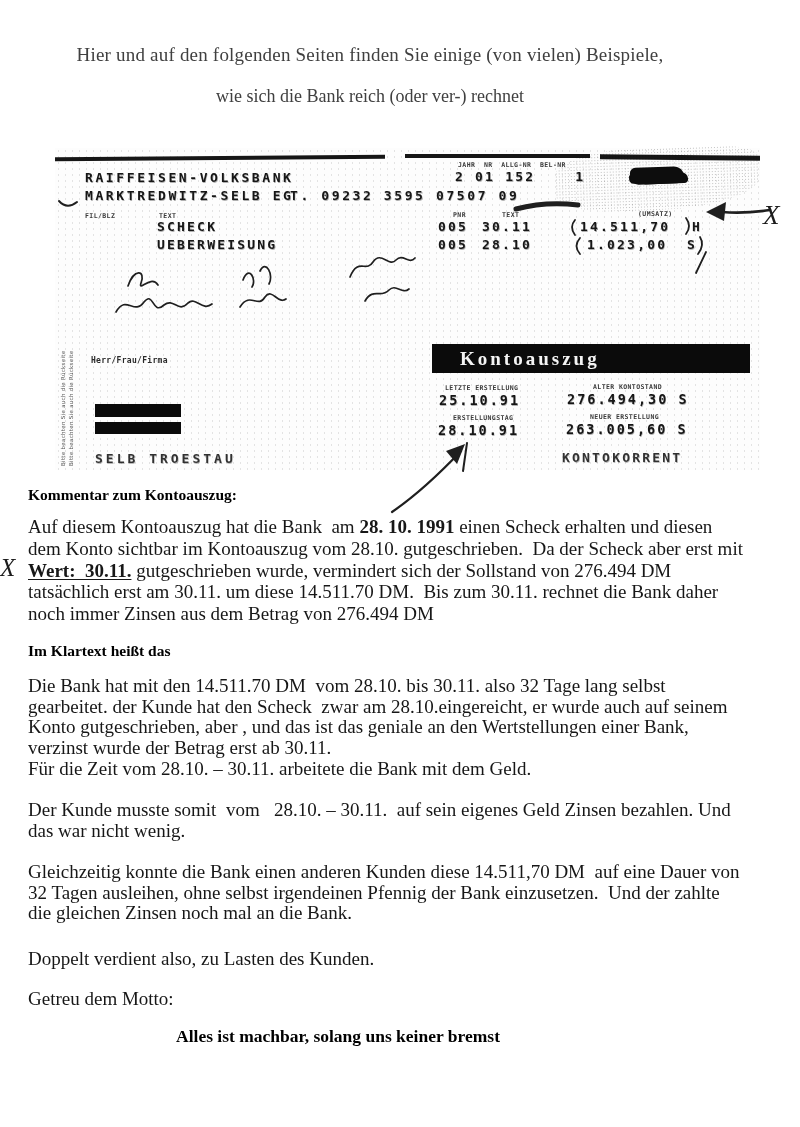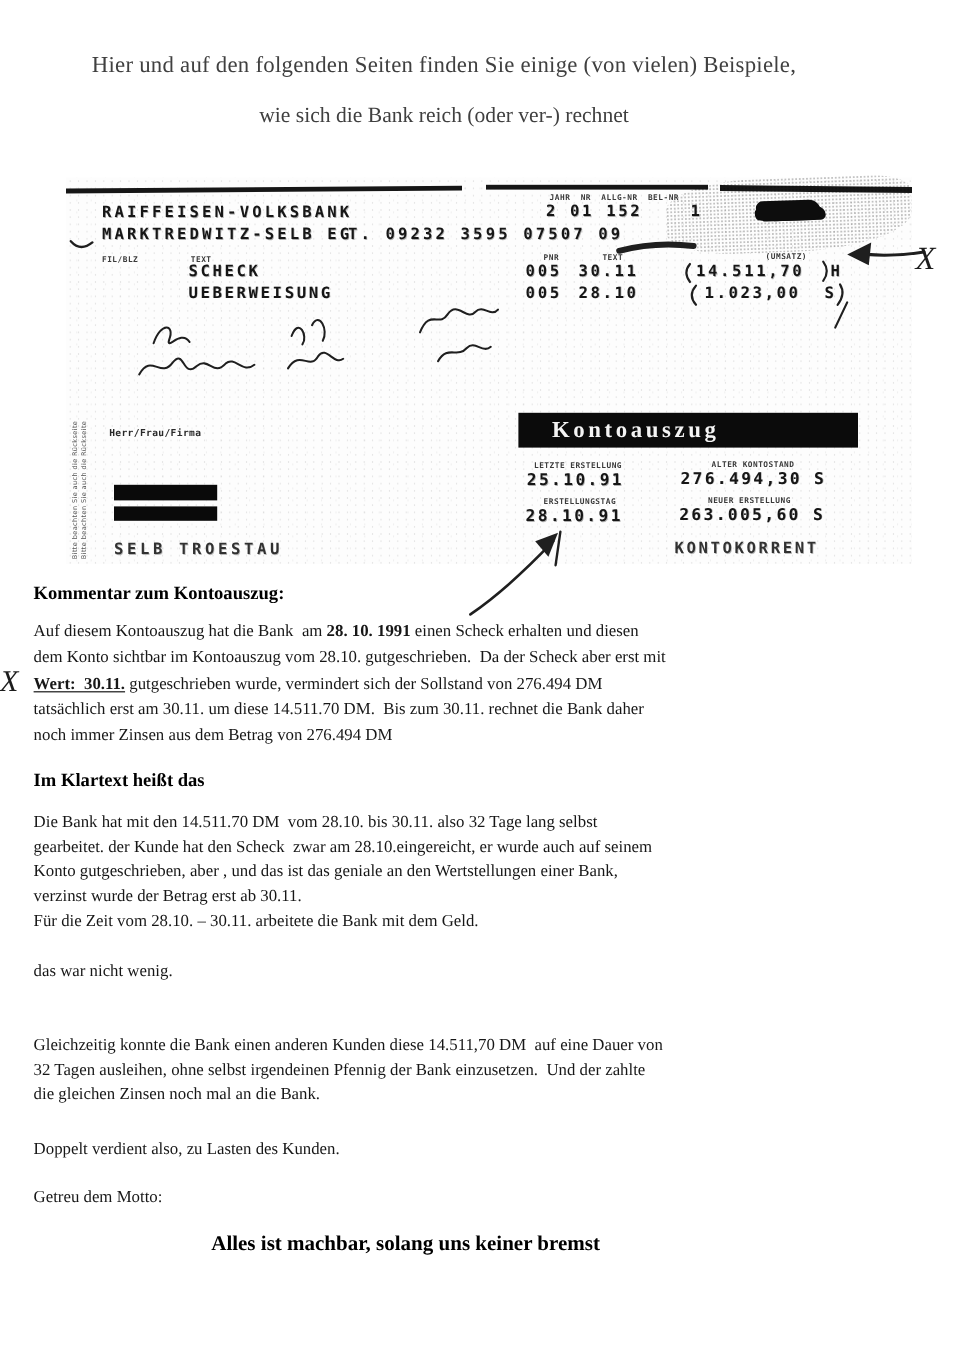--- a/index.html
+++ b/index.html
@@ -19,37 +19,37 @@
       radial-gradient(rgba(0,0,0,0.10) 0.7px, transparent 0.9px),
       radial-gradient(rgba(0,0,0,0.06) 0.6px, transparent 0.8px);
     background-size:7px 6px,12px 10px;background-position:0 0,3px 4px;
   }
   .mono{font-family:"DejaVu Sans Mono",monospace;font-weight:bold;color:#161616;}
   .bank{font-size:13px;letter-spacing:2.6px;text-shadow:0.6px 0.6px 0 rgba(0,0,0,0.30);}
   .mrow{font-size:13px;letter-spacing:2.2px;text-shadow:0.6px 0.6px 0 rgba(0,0,0,0.30);}
   .mval{font-size:13.5px;letter-spacing:2px;text-shadow:0.6px 0.6px 0 rgba(0,0,0,0.30);}
   .slbl{font-family:"DejaVu Sans Mono",monospace;font-weight:bold;font-size:6.5px;
         letter-spacing:0.4px;color:#3a3a3a;white-space:pre;}
-  .banner{left:377px;top:196px;width:283px;height:29px;background:#0b0b0b;color:#f4f4f4;
+  .banner{left:377px;top:196px;width:318px;height:29px;background:#0b0b0b;color:#f4f4f4;
           font-weight:bold;font-size:19px;letter-spacing:3px;line-height:29px;
           padding-left:28px;box-sizing:border-box;}
   .bar{background:#0a0a0a;}
   .edge{background:#161616;}
   .cloud{background-image:radial-gradient(rgba(0,0,0,0.55) 0.7px, transparent 1px);
          background-size:3px 3px;opacity:0.42;border-radius:40% 20% 50% 30%;transform:rotate(-2deg);}
   .blob{background:#0d0d0d;border-radius:8px 14px 10px 12px;transform:rotate(-2deg);
         box-shadow:7px 3px 0 -3px #0d0d0d,-5px 3px 0 -4px #0d0d0d;}
   .vnote{left:-118px;top:180px;width:260px;transform:rotate(-90deg);font-size:5.5px;
          color:#555;font-family:"DejaVu Sans",sans-serif;line-height:8px;letter-spacing:0.3px;}
   .addr{font-size:8px;color:#2a2a2a;font-family:"DejaVu Sans Mono",monospace;font-weight:bold;
         filter:blur(0.3px);letter-spacing:0.3px;}
   .degraded{filter:blur(0.45px);opacity:0.88;}
   
   .bheading{left:28px;font-size:15.5px;font-weight:bold;color:#000;white-space:pre;}
-  .para{left:28px;font-size:14px;line-height:21.8px;color:#171717;}
+  .para{left:28px;font-size:19px;line-height:21.8px;color:#171717;}
   .para2{line-height:20.7px;}
   .bline{white-space:pre;}
   b.bd{font-weight:bold;}
   b.bdu{font-weight:bold;text-decoration:underline;text-underline-offset:2px;}
   .motto{left:0;top:1026px;width:676px;text-align:center;font-weight:bold;font-size:17.5px;color:#000;}
   
   .ink{position:absolute;left:0;top:0;width:800px;height:1127px;pointer-events:none;}
   .ink path{fill:none;stroke:#1f1f1f;stroke-linecap:round;stroke-linejoin:round;}
   .ink .fillhead{fill:#1f1f1f;stroke:none;}
   .ink text{font-family:"Liberation Serif",serif;font-style:italic;fill:#1c1c1c;}
@@ -131,20 +131,21 @@
 
 <div class="abs bheading" style="top:642px;">Im Klartext heißt das</div>
 <div class="abs para para2" style="top:676px;">
     <div class="bline">Die Bank hat mit den 14.511.70 DM  vom 28.10. bis 30.11. also 32 Tage lang selbst</div>
     <div class="bline">gearbeitet. der Kunde hat den Scheck  zwar am 28.10.eingereicht, er wurde auch auf seinem</div>
     <div class="bline">Konto gutgeschrieben, aber , und das ist das geniale an den Wertstellungen einer Bank,</div>
     <div class="bline">verzinst wurde der Betrag erst ab 30.11.</div>
     <div class="bline">Für die Zeit vom 28.10. – 30.11. arbeitete die Bank mit dem Geld.</div>
   </div>
 <div class="abs para para2" style="top:800px;">
+    <div class="bline">Der Kunde musste somit  vom   28.10. – 30.11.  auf sein eigenes Geld Zinsen bezahlen. Und</div>
     <div class="bline">das war nicht wenig.</div>
   </div>
 <div class="abs para para2" style="top:862px;">
     <div class="bline">Gleichzeitig konnte die Bank einen anderen Kunden diese 14.511,70 DM  auf eine Dauer von</div>
     <div class="bline">32 Tagen ausleihen, ohne selbst irgendeinen Pfennig der Bank einzusetzen.  Und der zahlte</div>
     <div class="bline">die gleichen Zinsen noch mal an die Bank.</div>
   </div>
 <div class="abs para" style="top:948px;">Doppelt verdient also, zu Lasten des Kunden.</div>
 <div class="abs para" style="top:988px;">Getreu dem Motto:</div>
 <div class="abs motto">Alles ist machbar, solang uns keiner bremst</div>

